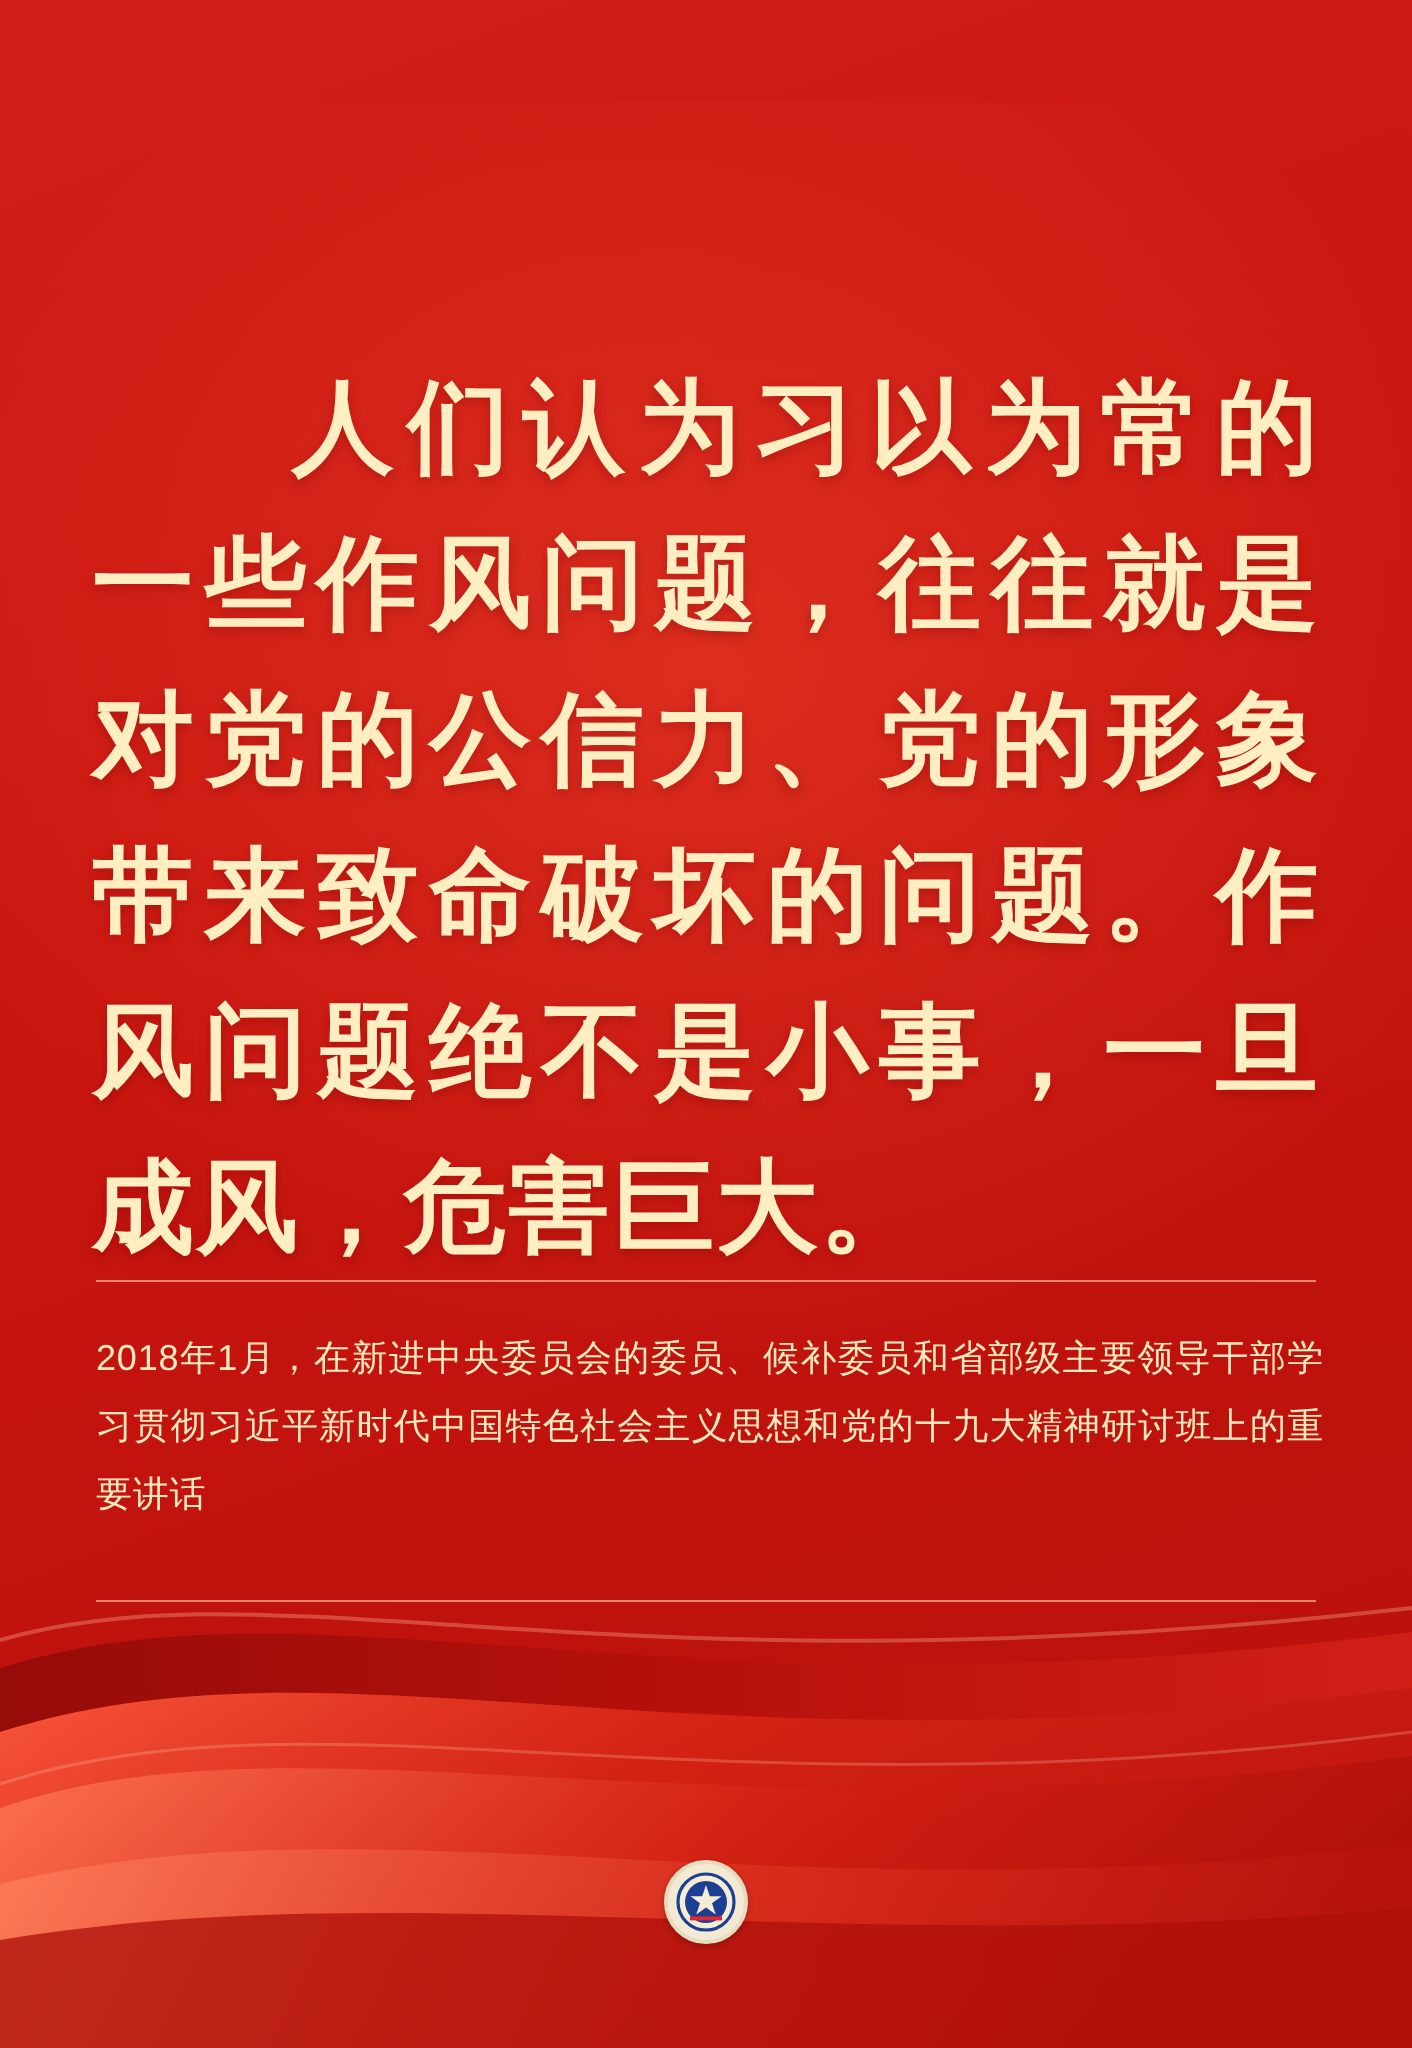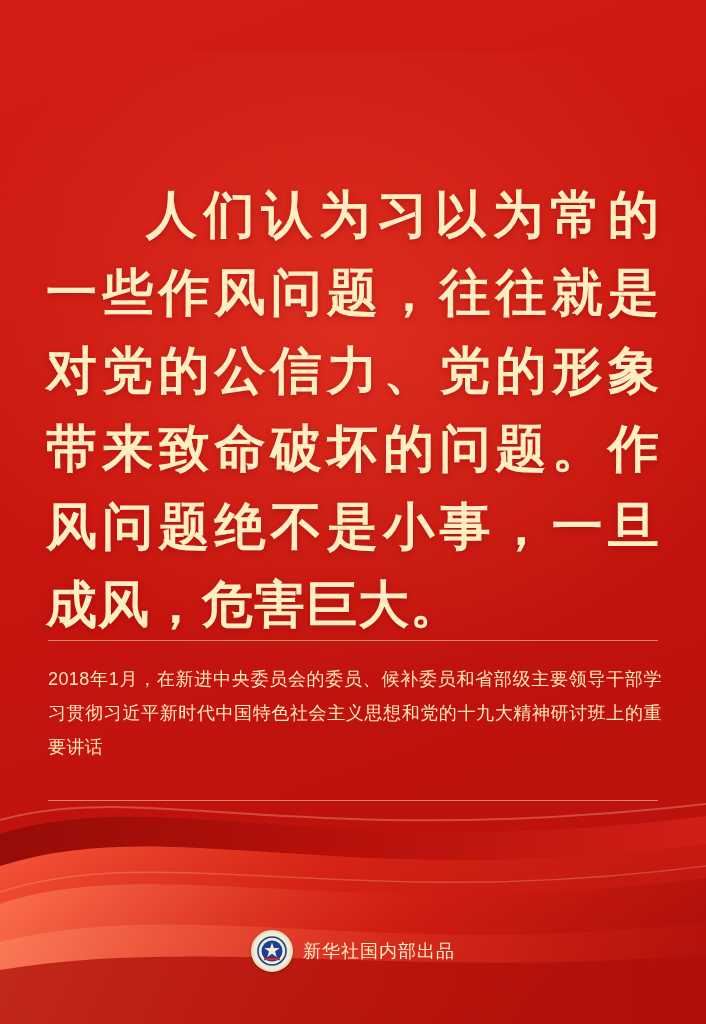--- a/index.html
+++ b/index.html
@@ -164,17 +164,16 @@
 
     <div class="footer">
       <div class="logo">
         <svg width="30" height="30" viewBox="0 0 30 30">
           <circle cx="15" cy="15" r="14" fill="#f5ecd6" stroke="#1c3f94" stroke-width="1.6"></circle>
           <circle cx="15" cy="15" r="10.5" fill="#1c3f94"></circle>
           <path d="M15 6.5 L16.9 12.1 L22.8 12.1 L18 15.6 L19.9 21.2 L15 17.8 L10.1 21.2 L12 15.6 L7.2 12.1 L13.1 12.1 Z" fill="#f5ecd6"></path>
           <rect x="7" y="22.2" width="16" height="2" fill="#d9282f"></rect>
         </svg>
       </div>
-      <div class="footer-text">新华社国内部出品</div>
     </div>
 
   </div>
 </div>
 
 </body></html>

